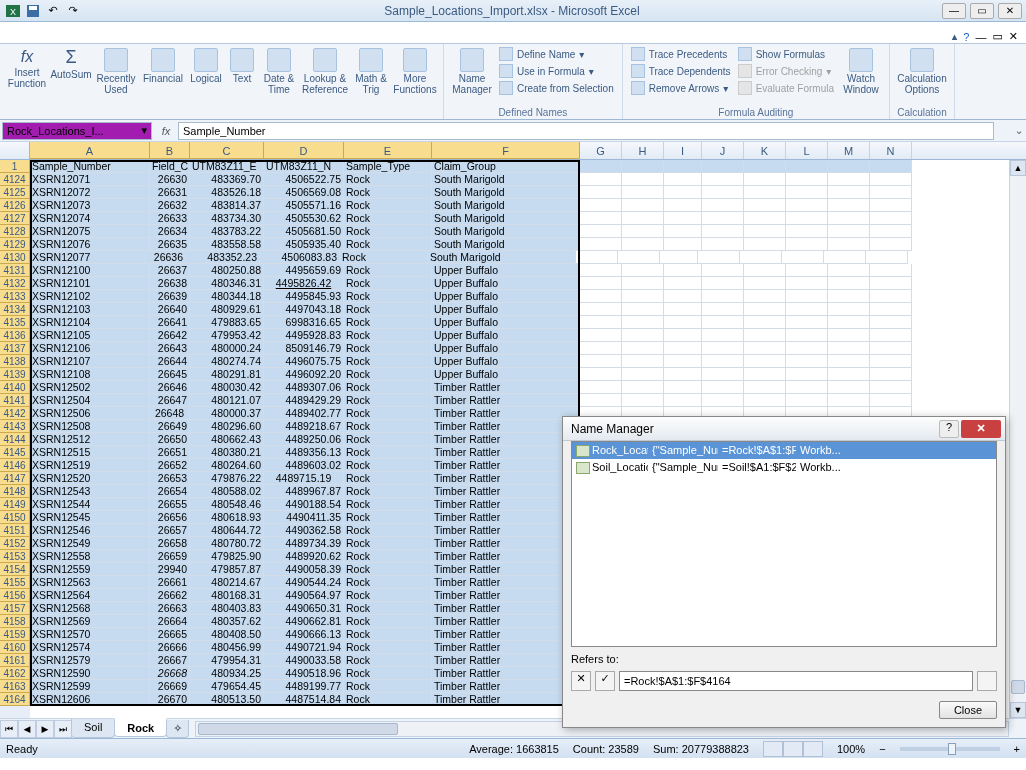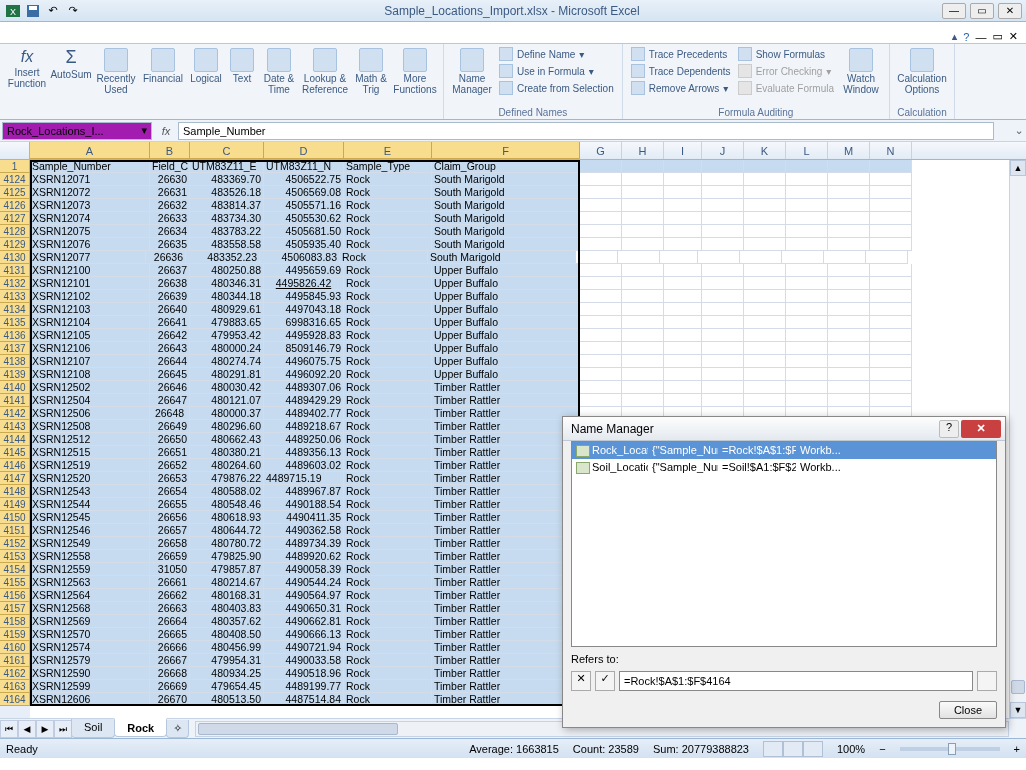--- a/index.html
+++ b/index.html
@@ -708,21 +708,21 @@
         <div class="cell" style="width: 42px; background: rgb(255, 255, 255);"></div>
         <div class="cell" style="width: 42px; background: rgb(255, 255, 255);"></div>
         <div class="cell" style="width: 42px; background: rgb(255, 255, 255);"></div>
         <div class="cell" style="width: 42px; background: rgb(255, 255, 255);"></div>
         <div class="cell" style="width: 42px; background: rgb(255, 255, 255);"></div>
       </div>
       <div class="row sel">
         <div class="cell" style="width: 120px;">XSRN12520</div>
         <div class="cell" style="width: 40px; text-align: right;">26653</div>
         <div class="cell" style="width: 74px; text-align: right;">479876.22</div>
-        <div class="cell" style="width: 80px; text-align: left;">4489715.19</div>
+        <div class="cell" style="width: 80px; text-align: center;">4489715.19</div>
         <div class="cell" style="width: 88px;">Rock</div>
         <div class="cell" style="width: 148px;">Timber Rattler</div>
         <div class="cell" style="width: 42px; background: rgb(255, 255, 255);"></div>
         <div class="cell" style="width: 42px; background: rgb(255, 255, 255);"></div>
         <div class="cell" style="width: 38px; background: rgb(255, 255, 255);"></div>
         <div class="cell" style="width: 42px; background: rgb(255, 255, 255);"></div>
         <div class="cell" style="width: 42px; background: rgb(255, 255, 255);"></div>
         <div class="cell" style="width: 42px; background: rgb(255, 255, 255);"></div>
         <div class="cell" style="width: 42px; background: rgb(255, 255, 255);"></div>
         <div class="cell" style="width: 42px; background: rgb(255, 255, 255);"></div>
@@ -818,21 +818,21 @@
         <div class="cell" style="width: 42px; background: rgb(255, 255, 255);"></div>
         <div class="cell" style="width: 38px; background: rgb(255, 255, 255);"></div>
         <div class="cell" style="width: 42px; background: rgb(255, 255, 255);"></div>
         <div class="cell" style="width: 42px; background: rgb(255, 255, 255);"></div>
         <div class="cell" style="width: 42px; background: rgb(255, 255, 255);"></div>
         <div class="cell" style="width: 42px; background: rgb(255, 255, 255);"></div>
         <div class="cell" style="width: 42px; background: rgb(255, 255, 255);"></div>
       </div>
       <div class="row sel">
         <div class="cell" style="width: 120px;">XSRN12559</div>
-        <div class="cell" style="width: 40px; text-align: right;">31050</div>
+        <div class="cell" style="width: 40px; text-align: right;">29940</div>
         <div class="cell" style="width: 74px; text-align: right;">479857.87</div>
         <div class="cell" style="width: 80px; text-align: right;">4490058.39</div>
         <div class="cell" style="width: 88px;">Rock</div>
         <div class="cell" style="width: 148px;">Timber Rattler</div>
         <div class="cell" style="width: 42px; background: rgb(255, 255, 255);"></div>
         <div class="cell" style="width: 42px; background: rgb(255, 255, 255);"></div>
         <div class="cell" style="width: 38px; background: rgb(255, 255, 255);"></div>
         <div class="cell" style="width: 42px; background: rgb(255, 255, 255);"></div>
         <div class="cell" style="width: 42px; background: rgb(255, 255, 255);"></div>
         <div class="cell" style="width: 42px; background: rgb(255, 255, 255);"></div>
@@ -946,21 +946,21 @@
         <div class="cell" style="width: 42px; background: rgb(255, 255, 255);"></div>
         <div class="cell" style="width: 38px; background: rgb(255, 255, 255);"></div>
         <div class="cell" style="width: 42px; background: rgb(255, 255, 255);"></div>
         <div class="cell" style="width: 42px; background: rgb(255, 255, 255);"></div>
         <div class="cell" style="width: 42px; background: rgb(255, 255, 255);"></div>
         <div class="cell" style="width: 42px; background: rgb(255, 255, 255);"></div>
         <div class="cell" style="width: 42px; background: rgb(255, 255, 255);"></div>
       </div>
       <div class="row sel">
         <div class="cell" style="width: 120px;">XSRN12590</div>
-        <div class="cell" style="width: 40px; text-align: right;">26668</div>
+        <div class="cell" style="width: 40px; text-align: right; font-style: italic;">26668</div>
         <div class="cell" style="width: 74px; text-align: right;">480934.25</div>
         <div class="cell" style="width: 80px; text-align: right;">4490518.96</div>
         <div class="cell" style="width: 88px;">Rock</div>
         <div class="cell" style="width: 148px;">Timber Rattler</div>
         <div class="cell" style="width: 42px; background: rgb(255, 255, 255);"></div>
         <div class="cell" style="width: 42px; background: rgb(255, 255, 255);"></div>
         <div class="cell" style="width: 38px; background: rgb(255, 255, 255);"></div>
         <div class="cell" style="width: 42px; background: rgb(255, 255, 255);"></div>
         <div class="cell" style="width: 42px; background: rgb(255, 255, 255);"></div>
         <div class="cell" style="width: 42px; background: rgb(255, 255, 255);"></div>

